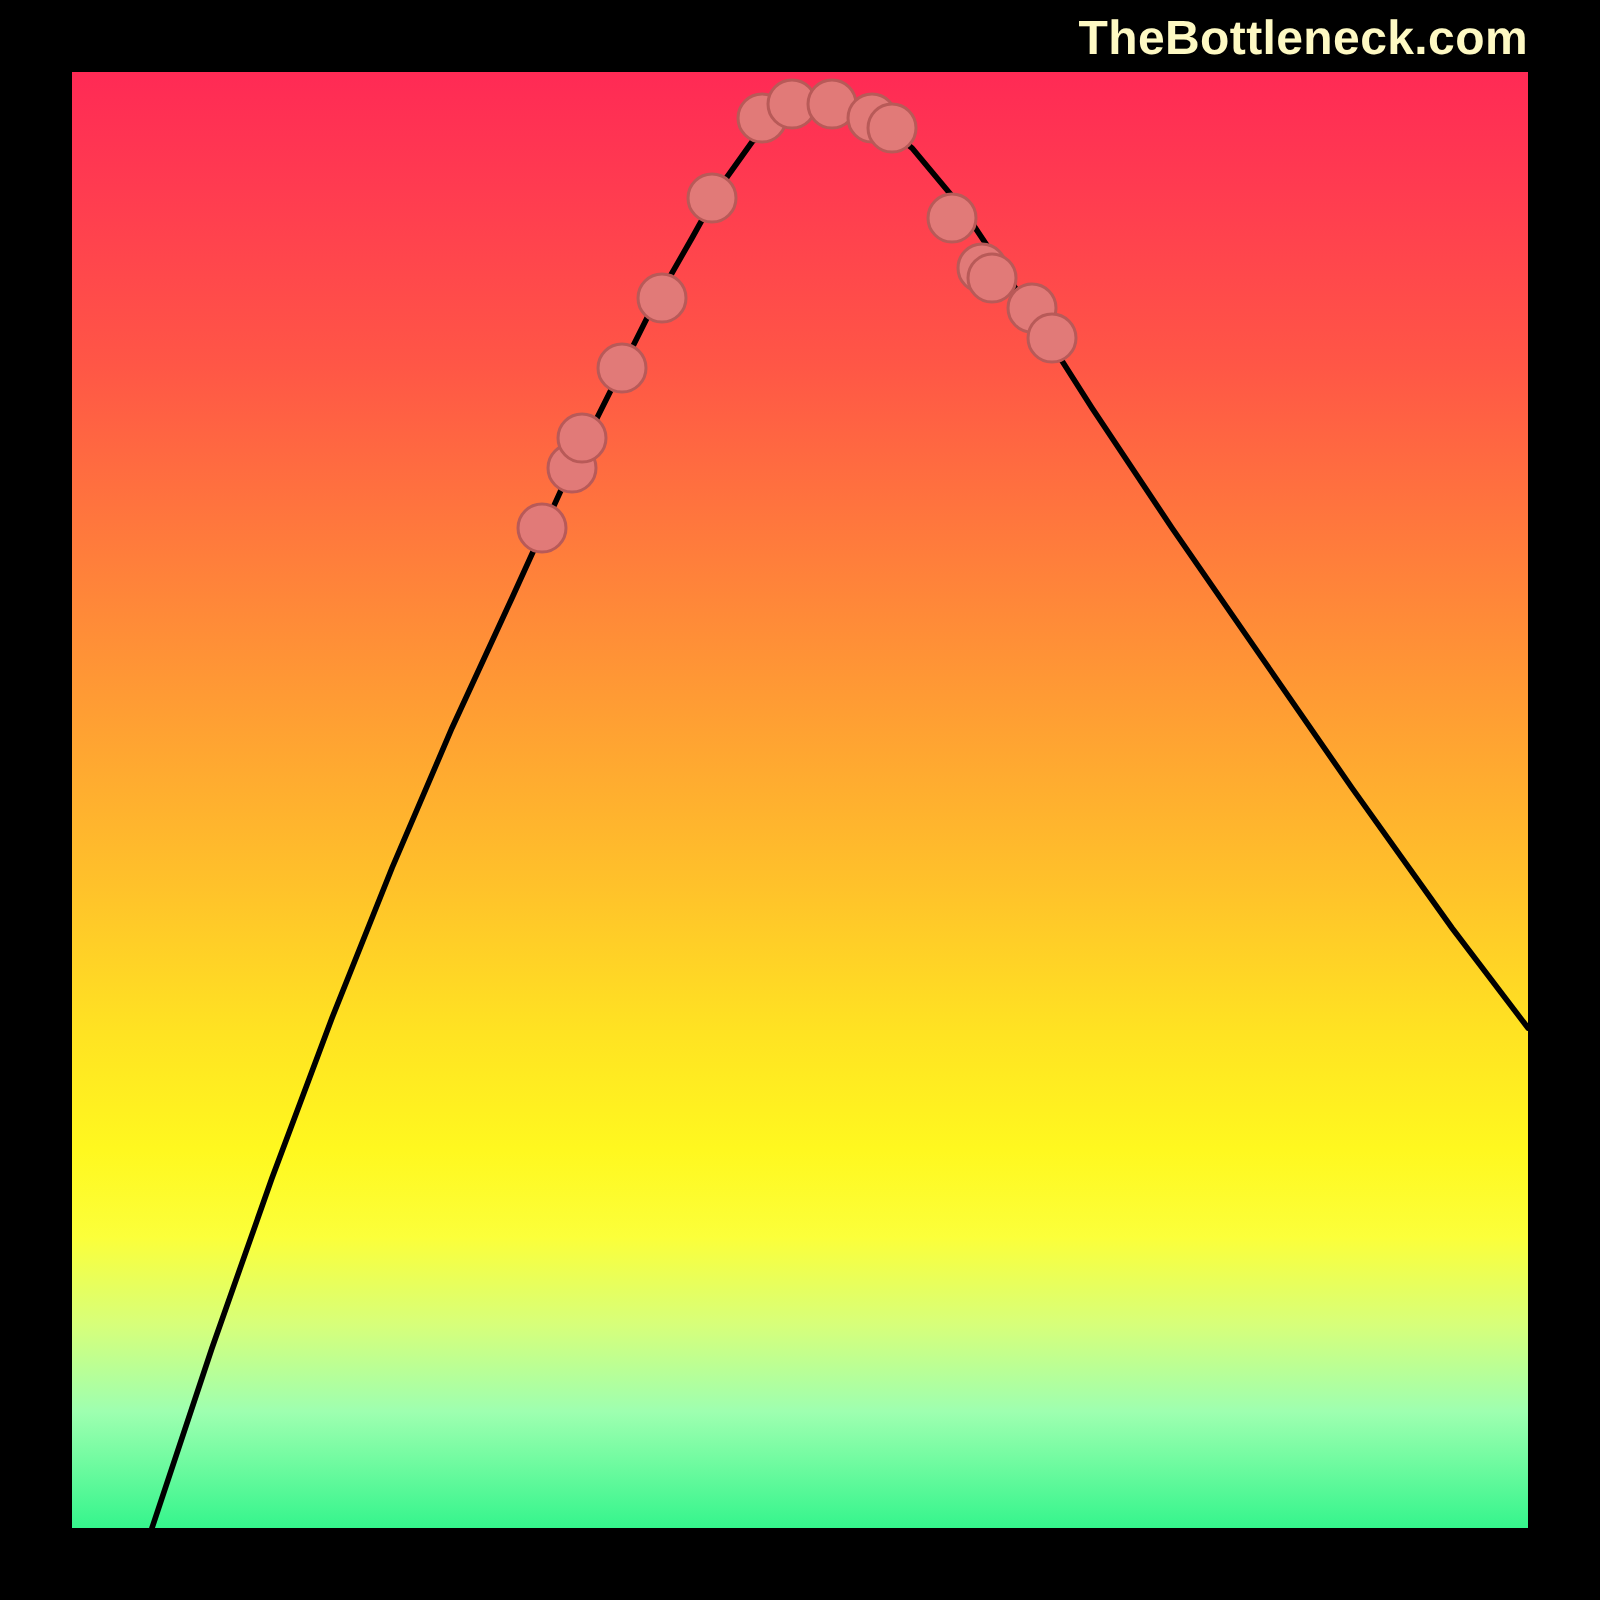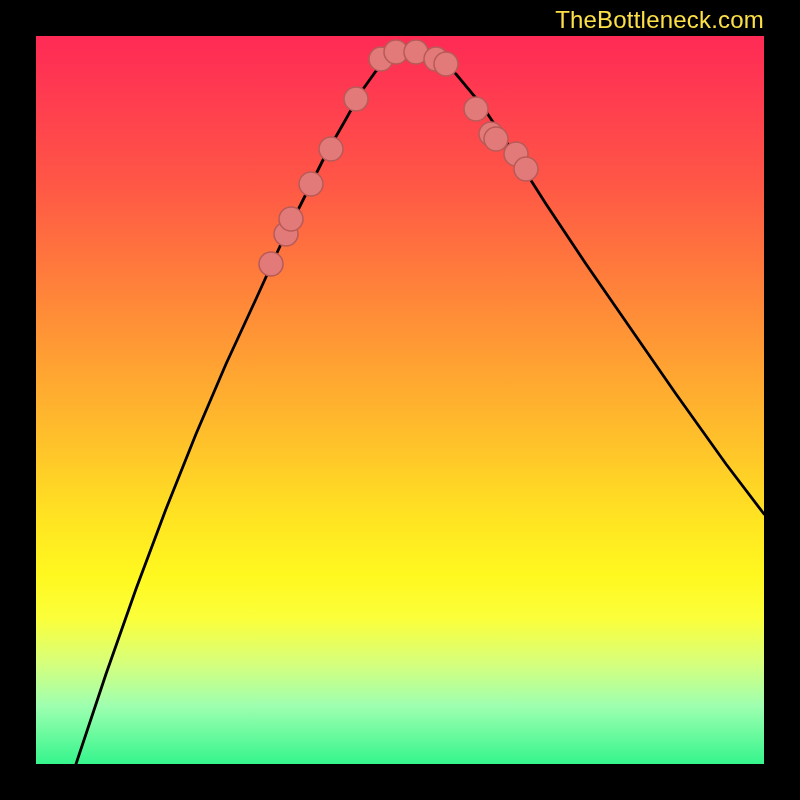--- a/index.html
+++ b/index.html
@@ -38,23 +38,23 @@
       #fbff3a 80%,
       #d7ff7a 86%,
       #9effb0 92%,
       #35f58c 100%
     );
   }
   .watermark {
     position: absolute;
     top: 6px;
     right: 36px;
-    color: #fde047;
+    color: #fef9c3;
     font-size: 24px;
-    font-weight: 400;
+    font-weight: 700;
     letter-spacing: 0.2px;
     user-select: none;
   }
   svg {
     position: absolute;
     top: 0;
     left: 0;
   }
 </style>
 </head>

